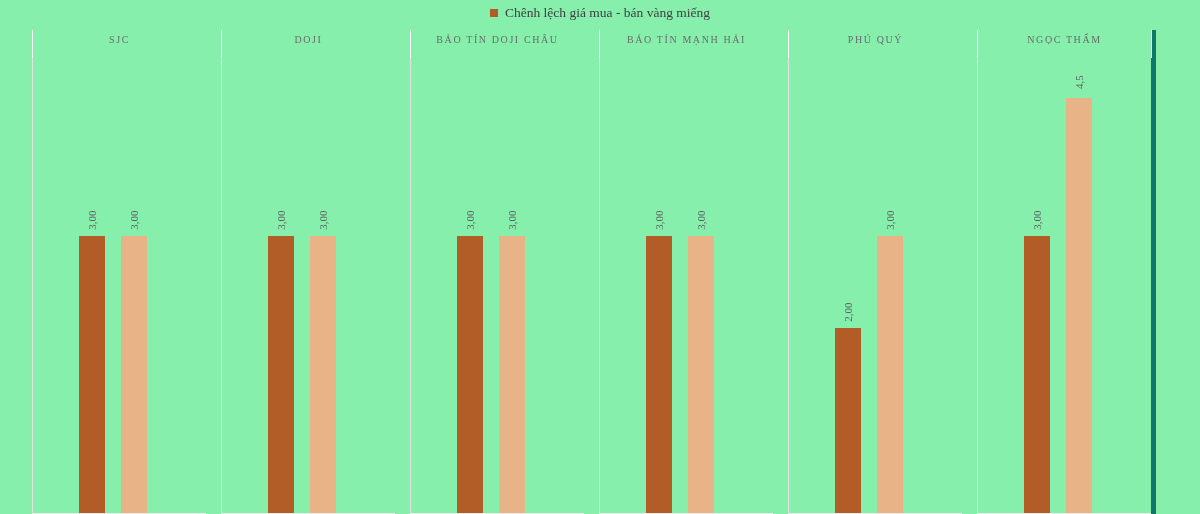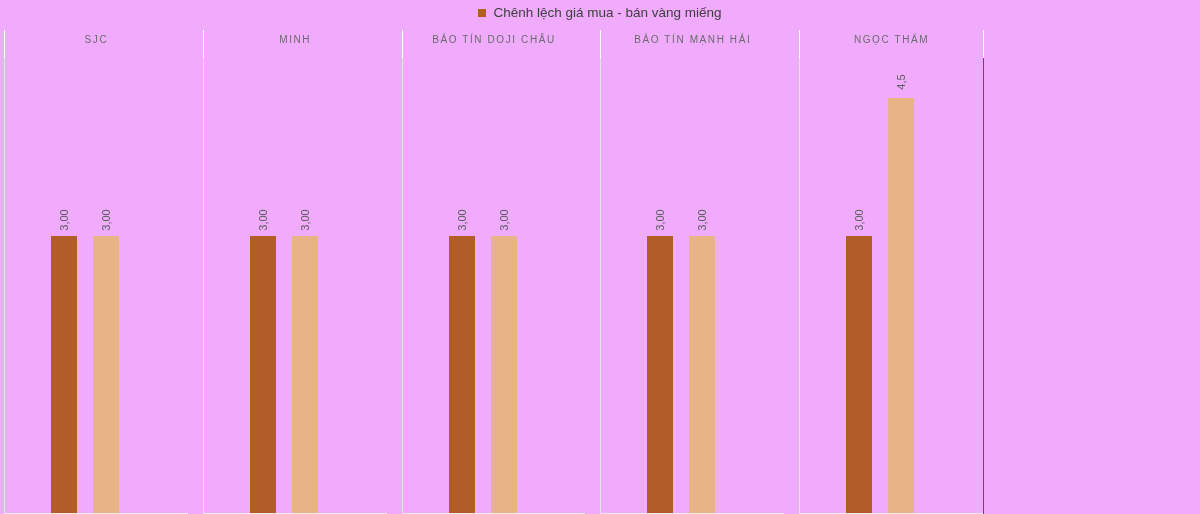--- a/index.html
+++ b/index.html
@@ -11,21 +11,22 @@
     width: 1200px;
     height: 514px;
     font-family: "Liberation Sans", sans-serif;
     overflow: hidden;
   }
 
   #chart-root {
     position: relative;
     width: 1200px;
     height: 514px;
-    background: #f0abfc;
+    background: #86efac;
+    font-family: Liberation Serif, serif;
   }
 
   
   .legend {
     position: absolute;
     top: 0;
     left: 0;
     width: 1200px;
     height: 26px;
     display: flex;
@@ -48,36 +49,36 @@
   .legend-label {
     font-size: 13.5px;
     color: #404040;
     line-height: 1;
     white-space: nowrap;
   }
 
   
   .panels {
     position: absolute;
-    left: 4px;
+    left: 32px;
     top: 30px;
-    width: 980px;
+    width: 1124px;
     height: 484px;
     display: flex;
     gap: 15px;
   }
   .panel {
     position: relative;
     flex: 1 1 0;
     height: 484px;
     border-left: 1px solid #e3e3e3;
     box-sizing: border-box;
   }
   .panel:last-child {
-    border-right: 1px solid #0f766e;
+    border-right: 5px solid #0f766e;
   }
   
   .panel::before {
     content: "";
     position: absolute;
     left: -1px;
     top: 0;
     width: 1px;
     height: 28px;
     background: #ffffff;
@@ -165,21 +166,21 @@
             <div class="bar" title="Chênh lệch giá mua - bán vàng miếng — SJC: 3,00" style="height: 276.9px; background: rgb(178, 93, 40);"></div>
             <div class="bar-value" style="bottom: 279.9px;">3,00</div>
           </div>
           <div class="bar-wrap series-1">
             <div class="bar" title="Chênh lệch giá mua - bán vàng nhẫn — SJC: 3,00" style="height: 276.9px; background: rgb(232, 179, 135);"></div>
             <div class="bar-value" style="bottom: 279.9px;">3,00</div>
           </div>
         </div>
       </div>
       <div class="panel">
-        <div class="cat-label">MINH</div>
+        <div class="cat-label">DOJI</div>
         <div class="plot">
           <div class="bar-wrap series-0">
             <div class="bar" title="Chênh lệch giá mua - bán vàng miếng — DOJI: 3,00" style="height: 276.9px; background: rgb(178, 93, 40);"></div>
             <div class="bar-value" style="bottom: 279.9px;">3,00</div>
           </div>
           <div class="bar-wrap series-1">
             <div class="bar" title="Chênh lệch giá mua - bán vàng nhẫn — DOJI: 3,00" style="height: 276.9px; background: rgb(232, 179, 135);"></div>
             <div class="bar-value" style="bottom: 279.9px;">3,00</div>
           </div>
         </div>
@@ -199,20 +200,33 @@
       </div>
       <div class="panel">
         <div class="cat-label">BẢO TÍN MẠNH HẢI</div>
         <div class="plot">
           <div class="bar-wrap series-0">
             <div class="bar" title="Chênh lệch giá mua - bán vàng miếng — BẢO TÍN MẠNH HẢI: 3,00" style="height: 276.9px; background: rgb(178, 93, 40);"></div>
             <div class="bar-value" style="bottom: 279.9px;">3,00</div>
           </div>
           <div class="bar-wrap series-1">
             <div class="bar" title="Chênh lệch giá mua - bán vàng nhẫn — BẢO TÍN MẠNH HẢI: 3,00" style="height: 276.9px; background: rgb(232, 179, 135);"></div>
+            <div class="bar-value" style="bottom: 279.9px;">3,00</div>
+          </div>
+        </div>
+      </div>
+      <div class="panel">
+        <div class="cat-label">PHÚ QUÝ</div>
+        <div class="plot">
+          <div class="bar-wrap series-0">
+            <div class="bar" title="Chênh lệch giá mua - bán vàng miếng — PHÚ QUÝ: 2,00" style="height: 184.6px; background: rgb(178, 93, 40);"></div>
+            <div class="bar-value" style="bottom: 187.6px;">2,00</div>
+          </div>
+          <div class="bar-wrap series-1">
+            <div class="bar" title="Chênh lệch giá mua - bán vàng nhẫn — PHÚ QUÝ: 3,00" style="height: 276.9px; background: rgb(232, 179, 135);"></div>
             <div class="bar-value" style="bottom: 279.9px;">3,00</div>
           </div>
         </div>
       </div>
       <div class="panel">
         <div class="cat-label">NGỌC THẨM</div>
         <div class="plot">
           <div class="bar-wrap series-0">
             <div class="bar" title="Chênh lệch giá mua - bán vàng miếng — NGỌC THẨM: 3,00" style="height: 276.9px; background: rgb(178, 93, 40);"></div>
             <div class="bar-value" style="bottom: 279.9px;">3,00</div>

